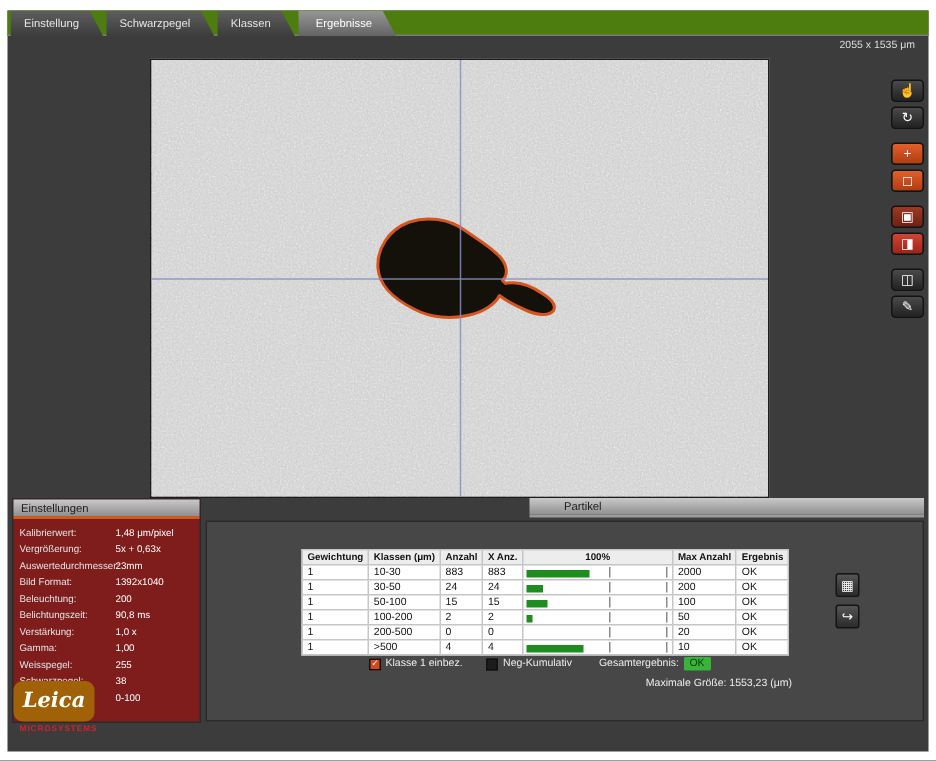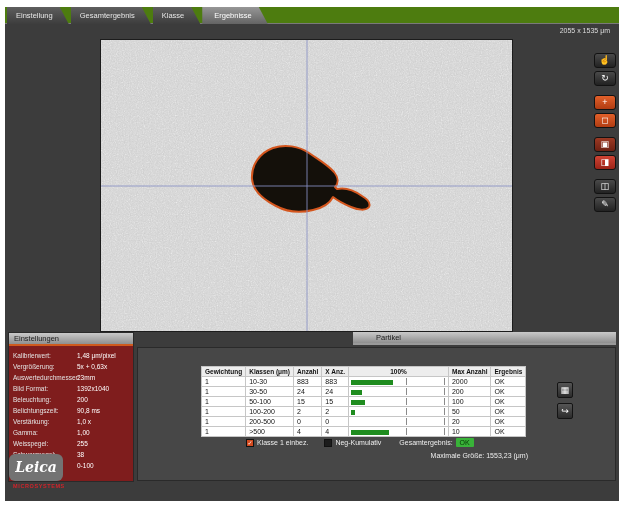--- a/index.html
+++ b/index.html
@@ -61,33 +61,33 @@
   .cb-dark { background:#1c1c1c; margin-left:16px; }
   .total { margin-left:18px; }
   .ok-badge { display:inline-block; background:#39b339; color:#053805; padding:0 4px; margin-left:3px; font-size:7px; line-height:9px; border-radius:1px; }
   .max-size { position:absolute; left:0; top:104px; width:390px; text-align:right; font-size:7px; color:#eeeeee; }
 
   .side-btns { position:absolute; left:419px; top:34px; display:flex; flex-direction:column; gap:5px; }
   .sb { width:16px; height:16px; border-radius:2px; border:1px solid #141414; background:linear-gradient(#555,#2b2b2b); color:#fff; font-size:9px; line-height:15px; text-align:center; cursor:pointer; }
 
   
   .logo { position:absolute; left:4px; top:447px; width:60px; text-align:center; }
-  .logo-box { width:54px; height:27px; background:#737373; border-radius:6px; color:#ffffff;
+  .logo-box { width:54px; height:27px; background:#a16207; border-radius:6px; color:#ffffff;
               font-family:"DejaVu Serif",serif; font-style:italic; font-weight:bold; font-size:14px; line-height:26px; }
   .logo-sub { margin-top:2px; font-size:5.5px; letter-spacing:0.6px; color:#d2232a; font-weight:bold; }
 </style>
 </head>
 <body>
 
 <div class="app">
 
   <div class="tabbar">
     <div class="tab">Einstellung</div>
-    <div class="tab">Gesamtergebnis</div>
-    <div class="tab">Klasse</div>
+    <div class="tab">Schwarzpegel</div>
+    <div class="tab">Klassen</div>
     <div class="tab active">Ergebnisse</div>
   </div>
 
   <div class="dim-label">2055 x 1535 μm</div>
 
   <div class="viewport">
     <svg width="411" height="291" viewBox="0 0 411 291">
       <defs>
         <filter id="speckle" x="0" y="0" width="100%" height="100%">
           <feTurbulence type="fractalNoise" baseFrequency="0.85" numOctaves="3" seed="7" stitchTiles="stitch"></feTurbulence>

